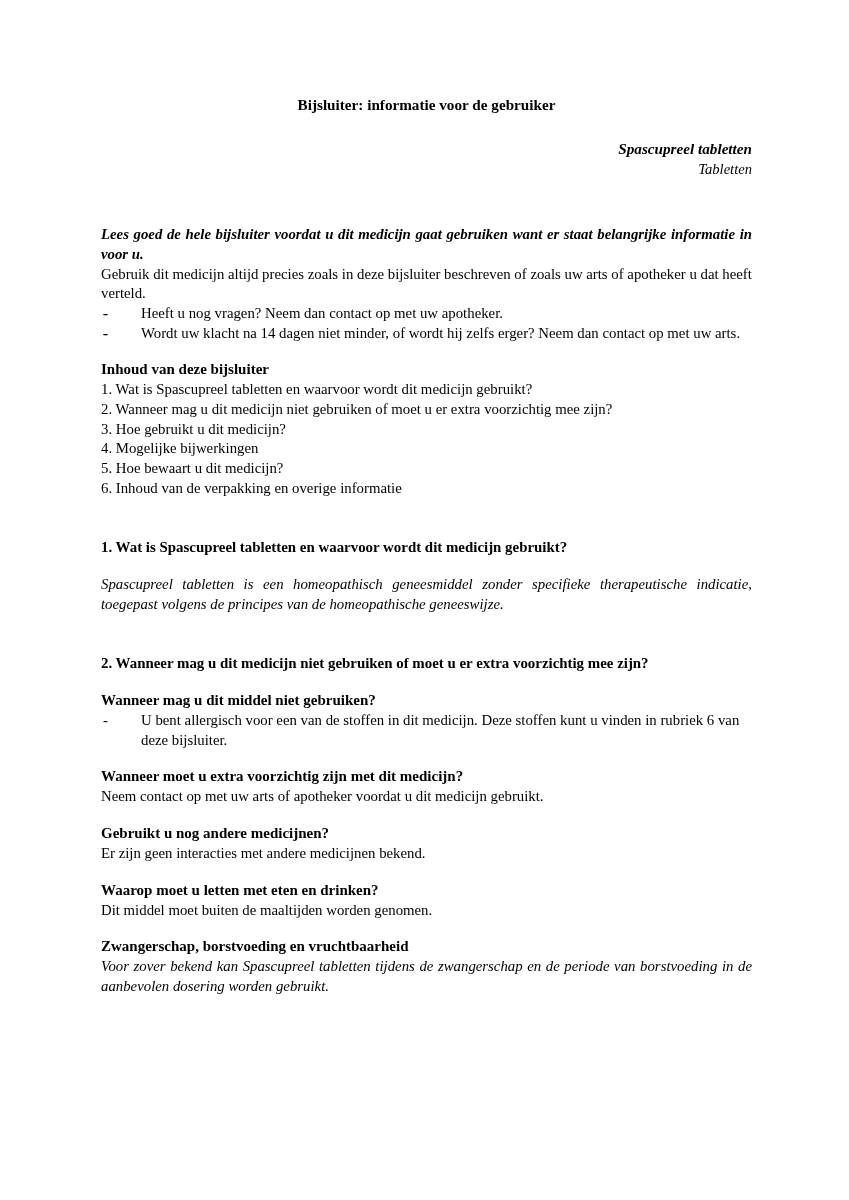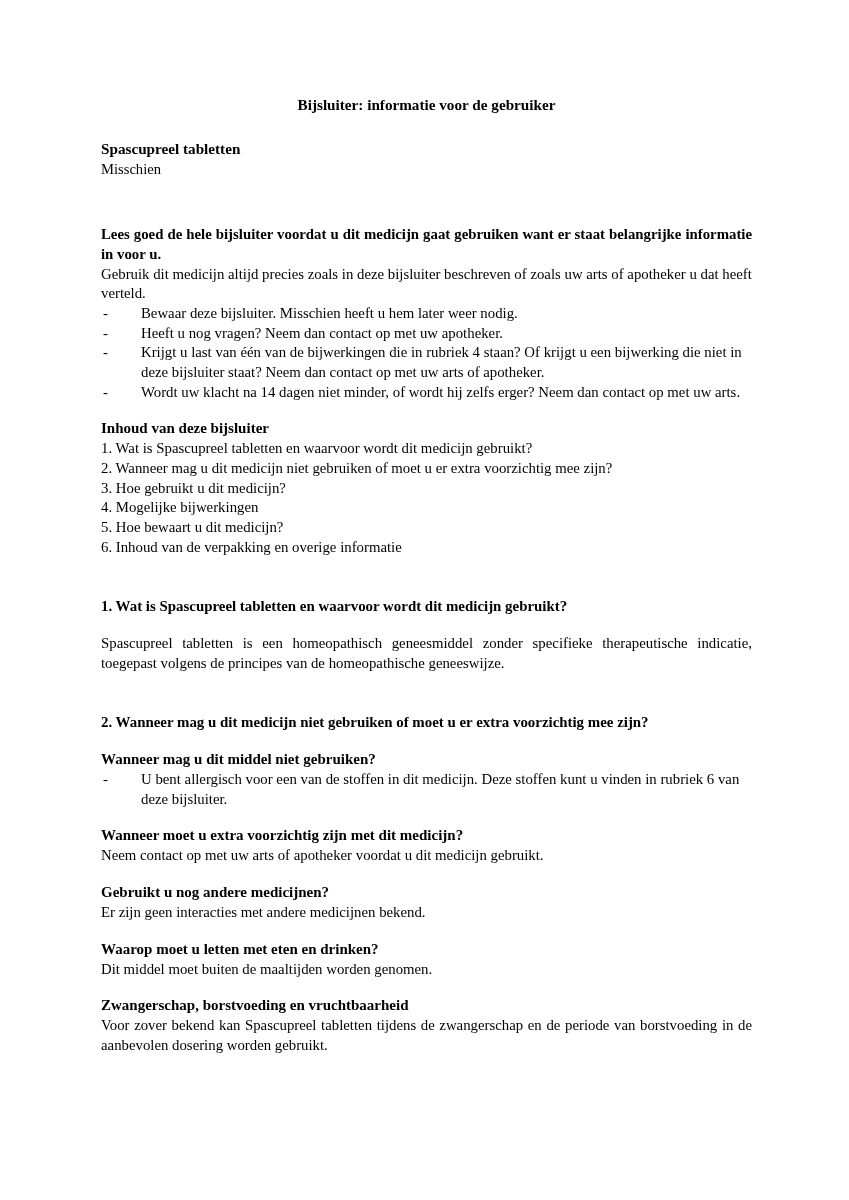--- a/index.html
+++ b/index.html
@@ -23,42 +23,44 @@
     padding: 95px 97px 0 101px;
   }
   .doc-title {
     text-align: center;
     font-weight: bold;
     font-size: 15.2px;
     line-height: 1.35;
     margin: 0 0 22px 0;
   }
   .product-block {
-    text-align: left;
+    text-align: right;
     margin: 0 0 46px 0;
+    font-style: italic;
   }
   .product-name {
     font-weight: bold;
     font-size: 15.2px;
     line-height: 1.4;
     margin: 0;
   }
   .product-form {
     font-weight: normal;
     font-size: 14.6px;
     line-height: 1.4;
     margin: 0;
   }
   p {
     margin: 0;
     font-size: 14.8px;
     line-height: 1.33;
   }
   .just {
     text-align: justify;
+    font-style: italic;
   }
   .bold {
     font-weight: bold;
   }
   .h-sec {
     font-weight: bold;
     font-size: 14.9px;
     line-height: 1.33;
     margin: 0;
   }
@@ -94,38 +96,36 @@
 </style>
 </head>
 <body>
 
 <div class="page">
 
   <h1 class="doc-title">Bijsluiter: informatie voor de gebruiker</h1>
 
   <div class="product-block">
     <p class="product-name">Spascupreel tabletten</p>
-    <p class="product-form">Misschien</p>
+    <p class="product-form">Tabletten</p>
   </div>
 
   <p class="just bold">Lees goed de hele bijsluiter voordat u dit medicijn gaat gebruiken want er staat belangrijke informatie in voor u.</p>
   <p>Gebruik dit medicijn altijd precies zoals in deze bijsluiter beschreven of zoals uw arts of apotheker u dat heeft verteld.</p>
 
   <ul class="bullets">
     <li>
       <span class="dash">-</span>
-      <span>Bewaar deze bijsluiter. Misschien heeft u hem later weer nodig.</span>
     </li>
     <li>
       <span class="dash">-</span>
       <span>Heeft u nog vragen? Neem dan contact op met uw apotheker.</span>
     </li>
     <li>
       <span class="dash">-</span>
-      <span>Krijgt u last van één van de bijwerkingen die in rubriek 4 staan? Of krijgt u een bijwerking die niet in deze bijsluiter staat? Neem dan contact op met uw arts of apotheker.</span>
     </li>
     <li>
       <span class="dash">-</span>
       <span>Wordt uw klacht na 14 dagen niet minder, of wordt hij zelfs erger? Neem dan contact op met uw arts.</span>
     </li>
   </ul>
 
   <div class="gap-m"></div>
 
   <p class="h-sub">Inhoud van deze bijsluiter</p>

